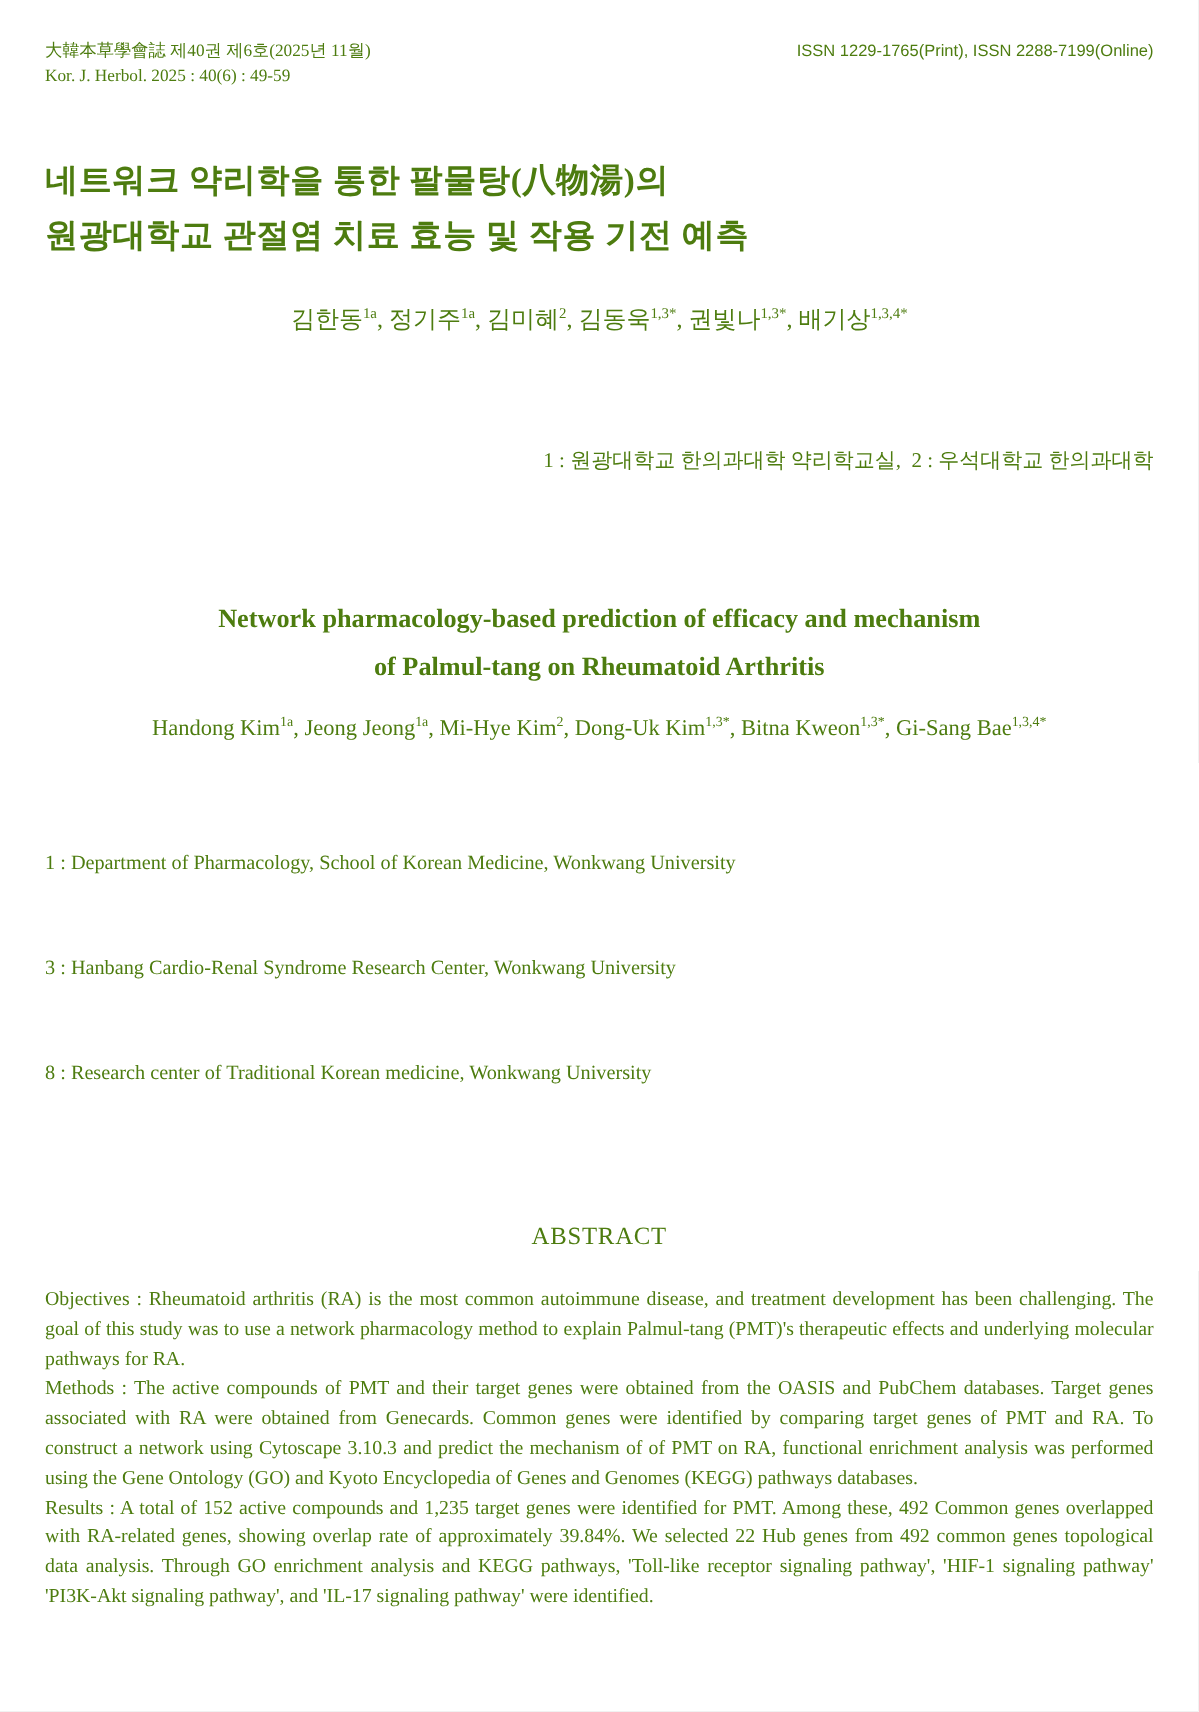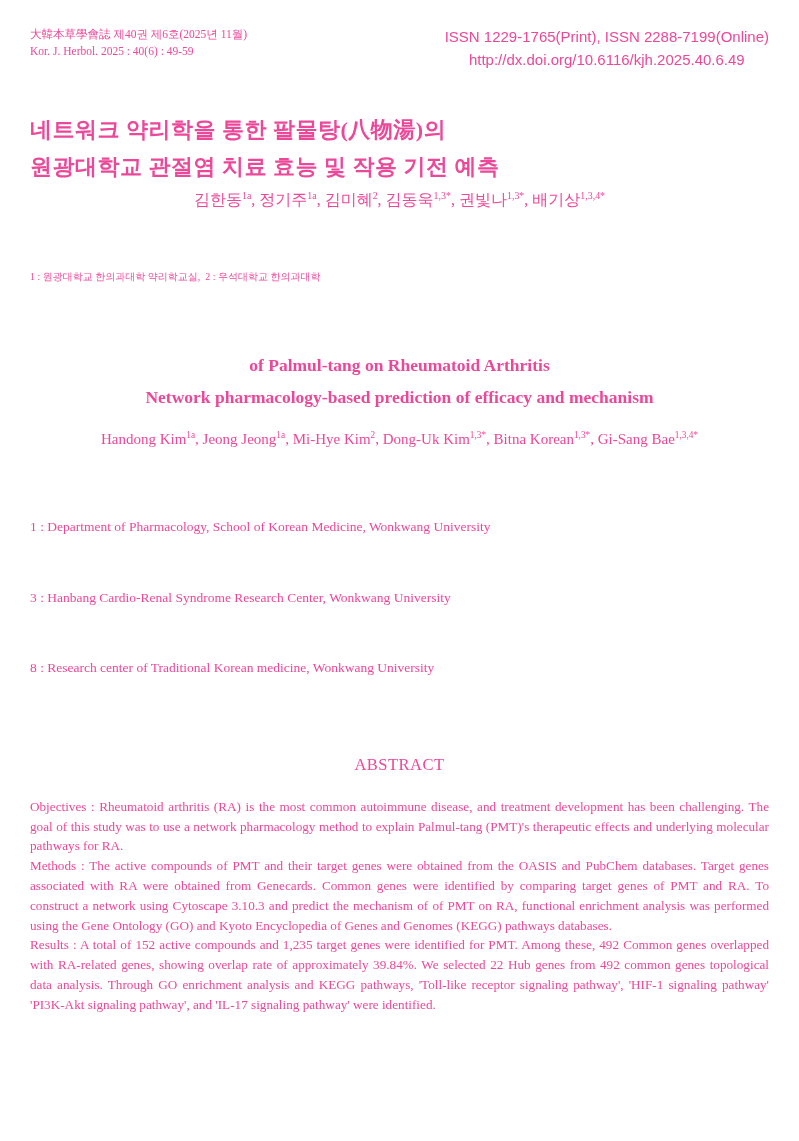--- a/index.html
+++ b/index.html
@@ -3,89 +3,88 @@
 <meta charset="utf-8">
 <style>
   * { margin: 0; padding: 0; box-sizing: border-box; }
   html, body { background: #e8e8e8; }
   .page {
     position: relative;
     width: 799px;
     height: 1141px;
     margin: 0 auto;
     background: #ffffff;
-    color: #ec4899;
+    color: #4d7c0f;
     font-family: "Liberation Serif", "DejaVu Serif", serif;
     padding: 26px 30px 20px 30px;
     overflow: hidden;
   }
   
   .hdr { display: flex; justify-content: space-between; align-items: flex-start; }
   .hdr-left { font-size: 11.5px; line-height: 1.5; }
-  .hdr-right { font-size: 15px; line-height: 1.5; text-align: center;
+  .hdr-right { font-size: 11px; line-height: 1.5; text-align: left;
                font-family: "Liberation Sans", "DejaVu Sans", sans-serif; }
   
   .title-ko { margin-top: 40px; font-weight: bold;
               font-size: 22px; line-height: 1.7; letter-spacing: 0.5px; }
   
-  .authors-ko { margin-top: 4px; text-align: center; font-size: 16px; }
+  .authors-ko { margin-top: 28px; text-align: center; font-size: 16px; }
   .authors-en { margin-top: 17px; text-align: center; font-size: 15px; }
   sup { font-size: 0.62em; vertical-align: super; line-height: 0; }
   
-  .affil-ko { margin-top: 25px; text-align: left; font-size: 10px;
+  .affil-ko { margin-top: 25px; text-align: right; font-size: 14px;
               line-height: 1.68; white-space: pre-wrap; }
   .affil-en { margin-top: 21px; font-size: 13.5px;
               line-height: 1.74; white-space: pre-wrap; }
   
   .title-en { margin-top: 29px; text-align: center; font-weight: bold;
               font-size: 17.5px; line-height: 1.85; }
   
-  .abstract-h { margin-top: 28px; text-align: center; font-size: 16.5px;
+  .abstract-h { margin-top: 40px; text-align: center; font-size: 16.5px;
                 letter-spacing: 0.5px; }
   .abstract-body { margin-top: 22px; font-size: 13.2px; line-height: 1.5;
                    text-align: justify; }
   .abstract-body p { margin: 0; }
   .sec-label { font-weight: normal; }
 </style>
 </head>
 <body>
 
 <div class="page">
 
   <div class="hdr">
     <div class="hdr-left">
       <div>大韓本草學會誌 제40권 제6호(2025년 11월)</div>
       <div>Kor. J. Herbol. 2025 : 40(6) : 49-59</div>
     </div>
     <div class="hdr-right">
       <div>ISSN 1229-1765(Print), ISSN 2288-7199(Online)</div>
-      <div>http://dx.doi.org/10.6116/kjh.2025.40.6.49</div>
     </div>
   </div>
 
   <div class="title-ko">
     <div>네트워크 약리학을 통한 팔물탕(八物湯)의</div>
     <div>원광대학교 관절염 치료 효능 및 작용 기전 예측</div>
   </div>
 
   <div class="authors-ko">
     <span><span>김한동</span><sup>1a</sup><span>, </span></span><span><span>정기주</span><sup>1a</sup><span>, </span></span><span><span>김미혜</span><sup>2</sup><span>, </span></span><span><span>김동욱</span><sup>1,3*</sup><span>, </span></span><span><span>권빛나</span><sup>1,3*</sup><span>, </span></span><span><span>배기상</span><sup>1,3,4*</sup></span>
   </div>
 
   <div class="affil-ko">
     <div>1 : 원광대학교 한의과대학 약리학교실,  2 : 우석대학교 한의과대학</div>
   </div>
 
   <div class="title-en">
+    <div>Network pharmacology-based prediction of efficacy and mechanism</div>
     <div>of Palmul-tang on Rheumatoid Arthritis</div>
-    <div>Network pharmacology-based prediction of efficacy and mechanism</div>
   </div>
 
   <div class="authors-en">
-    <span><span>Handong Kim</span><sup>1a</sup><span>, </span></span><span><span>Jeong Jeong</span><sup>1a</sup><span>, </span></span><span><span>Mi-Hye Kim</span><sup>2</sup><span>, </span></span><span><span>Dong-Uk Kim</span><sup>1,3*</sup><span>, </span></span><span><span>Bitna Korean</span><sup>1,3*</sup><span>, </span></span><span><span>Gi-Sang Bae</span><sup>1,3,4*</sup></span>
+    <span><span>Handong Kim</span><sup>1a</sup><span>, </span></span><span><span>Jeong Jeong</span><sup>1a</sup><span>, </span></span><span><span>Mi-Hye Kim</span><sup>2</sup><span>, </span></span><span><span>Dong-Uk Kim</span><sup>1,3*</sup><span>, </span></span><span><span>Bitna Kweon</span><sup>1,3*</sup><span>, </span></span><span><span>Gi-Sang Bae</span><sup>1,3,4*</sup></span>
   </div>
 
   <div class="affil-en">
     <div>1 : Department of Pharmacology, School of Korean Medicine, Wonkwang University</div>
     <div>3 : Hanbang Cardio-Renal Syndrome Research Center, Wonkwang University</div>
     <div>8 : Research center of Traditional Korean medicine, Wonkwang University</div>
   </div>
 
   <div class="abstract-h">ABSTRACT</div>
 

